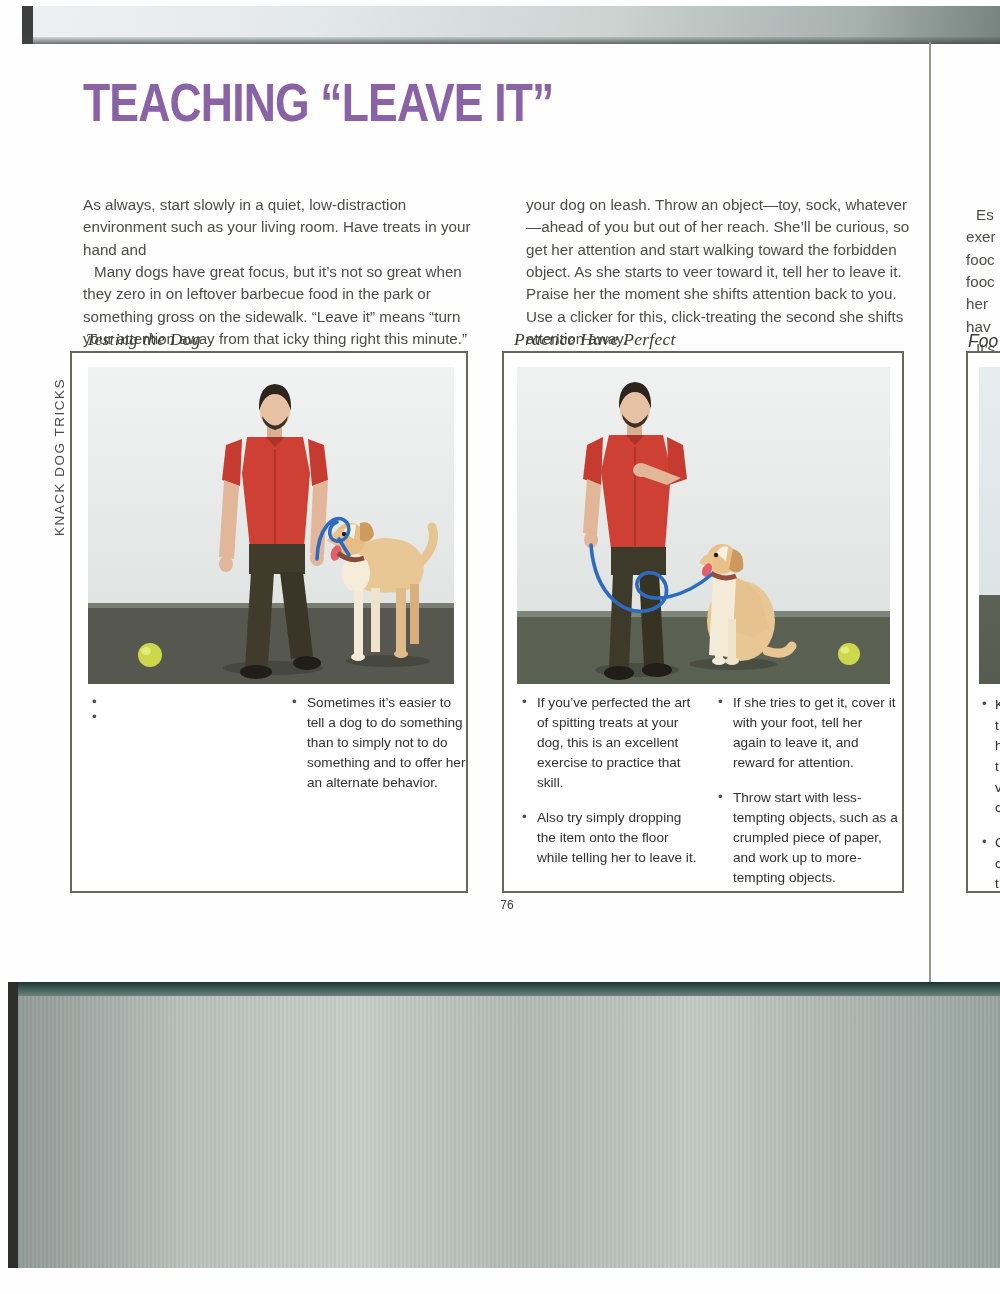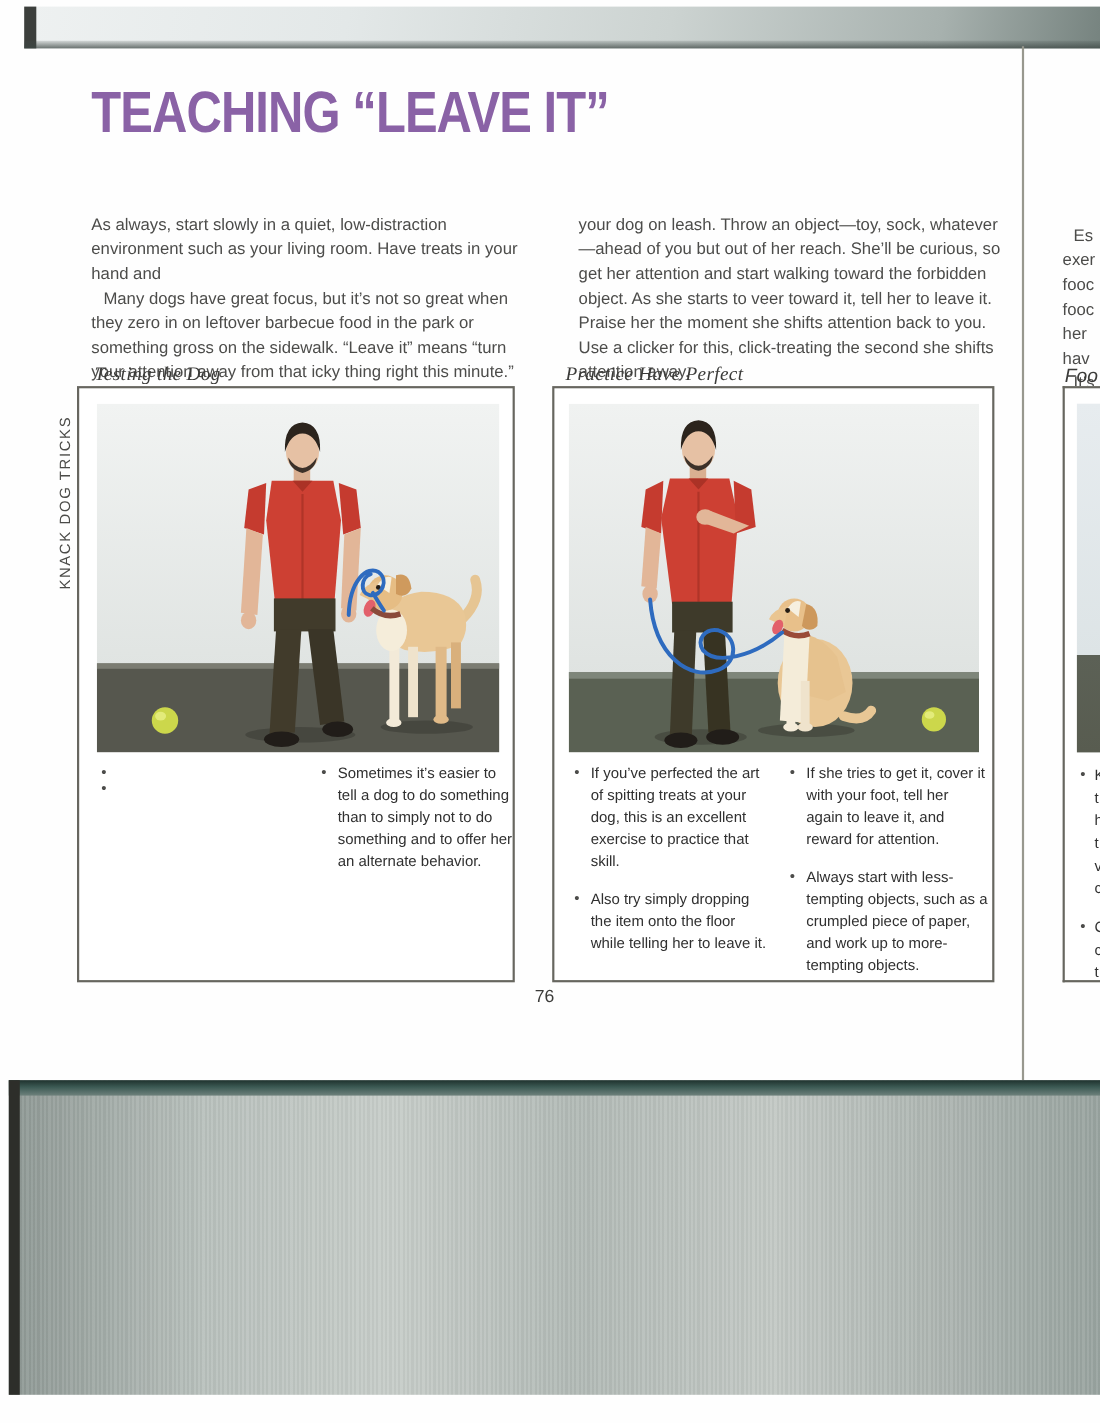--- a/index.html
+++ b/index.html
@@ -76,22 +76,22 @@
   .tips-item .bullet { position:absolute; left:2px; top:-1px; color:#4c4c4a; }
 
   
   .s0c0 { left:18px;  width:188px; }
   .s0c1 { left:218px; width:176px; }
   
   .s1c0 { left:16px;  width:180px; }
   .s1c1 { left:212px; width:182px; }
 
   
-  .page-number { position:absolute; left:440px; top:898px; width:110px; text-align:center;
-    font-size:16px; color:#3b3b39; }
+  .page-number { position:absolute; left:452px; top:898px; width:110px; text-align:center;
+    font-size:12px; color:#3b3b39; }
 
   
   .gutter { position:absolute; left:929px; top:42px; width:2px; height:940px; background:#98988e; }
   .np-body { position:absolute; left:966px; top:204px; width:60px;
     font-size:15.2px; line-height:1.47; color:#4c4c4a; white-space:nowrap; }
   .np-body .ind { padding-left:10px; display:block; }
   .np-body span { display:block; }
   .np-caption { position:absolute; left:968px; top:331px;
     font-family:Liberation Sans, sans-serif; font-style:italic; font-size:17.5px; color:#3b3b39; }
   .np-box { position:absolute; left:966px; top:351px; width:60px; height:542px;
@@ -259,21 +259,21 @@
       </g>
 
       <path d="M74,178 C78,230 110,252 136,242 C156,234 152,210 136,206 C124,204 116,214 122,224 C134,238 168,230 194,208" stroke="#2e6bbf" stroke-width="3.6" fill="none" stroke-linecap="round"></path>
     </svg>
     <div class="tips-col s1c0">
       <div class="tips-item"><span class="bullet">•</span><span>If you’ve perfected the art of spitting treats at your dog, this is an excellent exercise to practice that skill.</span></div>
       <div class="tips-item"><span class="bullet">•</span><span>Also try simply dropping the item onto the floor while telling her to leave it.</span></div>
     </div>
     <div class="tips-col s1c1">
       <div class="tips-item"><span class="bullet">•</span><span>If she tries to get it, cover it with your foot, tell her again to leave it, and reward for attention.</span></div>
-      <div class="tips-item"><span class="bullet">•</span><span>Always start with less-tempting objects, such as a crumpled piece of paper, and work up to more-tempting objects.</span></div>
+      <div class="tips-item"><span class="bullet">•</span><span>Throw start with less-tempting objects, such as a crumpled piece of paper, and work up to more-tempting objects.</span></div>
     </div>
   </div>
 
   <div class="page-number">76</div>
 
   <div class="gutter"></div>
 
   <div class="np-body">
     <span class="ind">Es</span>
     <span>exer</span>

